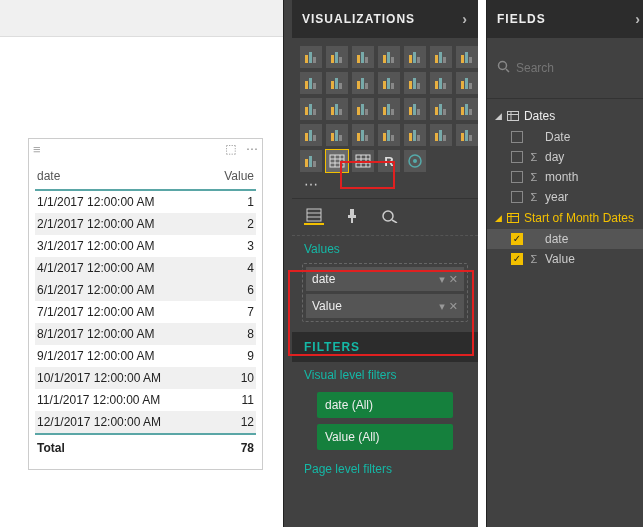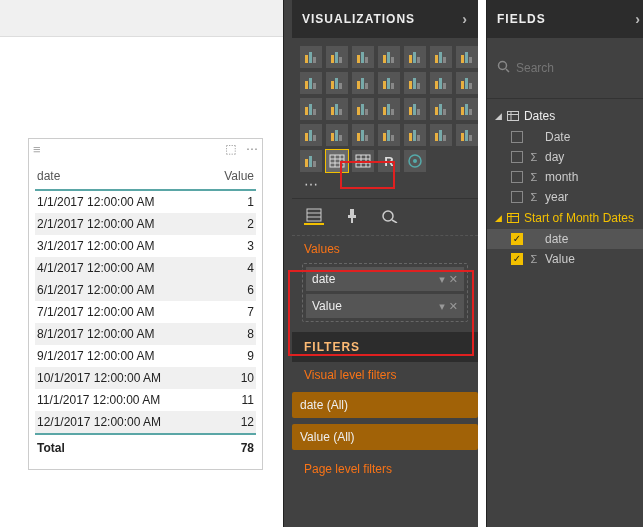--- a/index.html
+++ b/index.html
@@ -123,21 +123,21 @@
     gap: 18px;
     padding: 8px 12px 10px 12px;
     border-bottom: 1px dashed #555;
     border-top: 1px solid #333;
   }
   .tabstrip .ticon { width: 20px; height: 18px; color: #ccc; cursor: pointer; display:flex; align-items:center; justify-content:center;}
   .tabstrip .ticon.active { border-bottom: 2px solid #f3c000; }
 
   .section-label {
     padding: 6px 12px 4px 12px;
-    color: #f97316;
+    color: #14b8a6;
     font-size: 12px;
   }
   .fieldwell {
     margin: 3px 10px;
     border: 1px dashed #666;
     border-radius: 2px;
   }
   .fw-item {
     background: #555;
     margin: 3px;
@@ -156,26 +156,26 @@
     width: 186px; height: 86px;
     border: 2px solid #e02020;
     pointer-events: none;
   }
 
   .filters-header {
     background: #2c2c2c;
     padding: 8px 12px;
     font-weight: 600;
     letter-spacing: 1px;
-    color: #fdba74;
+    color: #14b8a6;
     margin-top: 10px;
   }
   .filter-item {
-    background: #a16207;
-    margin: 6px 0;
+    background: #15803d;
+    margin: 6px 25px;
     padding: 6px 8px;
     color: #eee;
     font-size: 12px;
     border-radius: 2px;
   }
 
   
   .fields-pane {
     position: absolute;
     left: 486px; top: 0;

